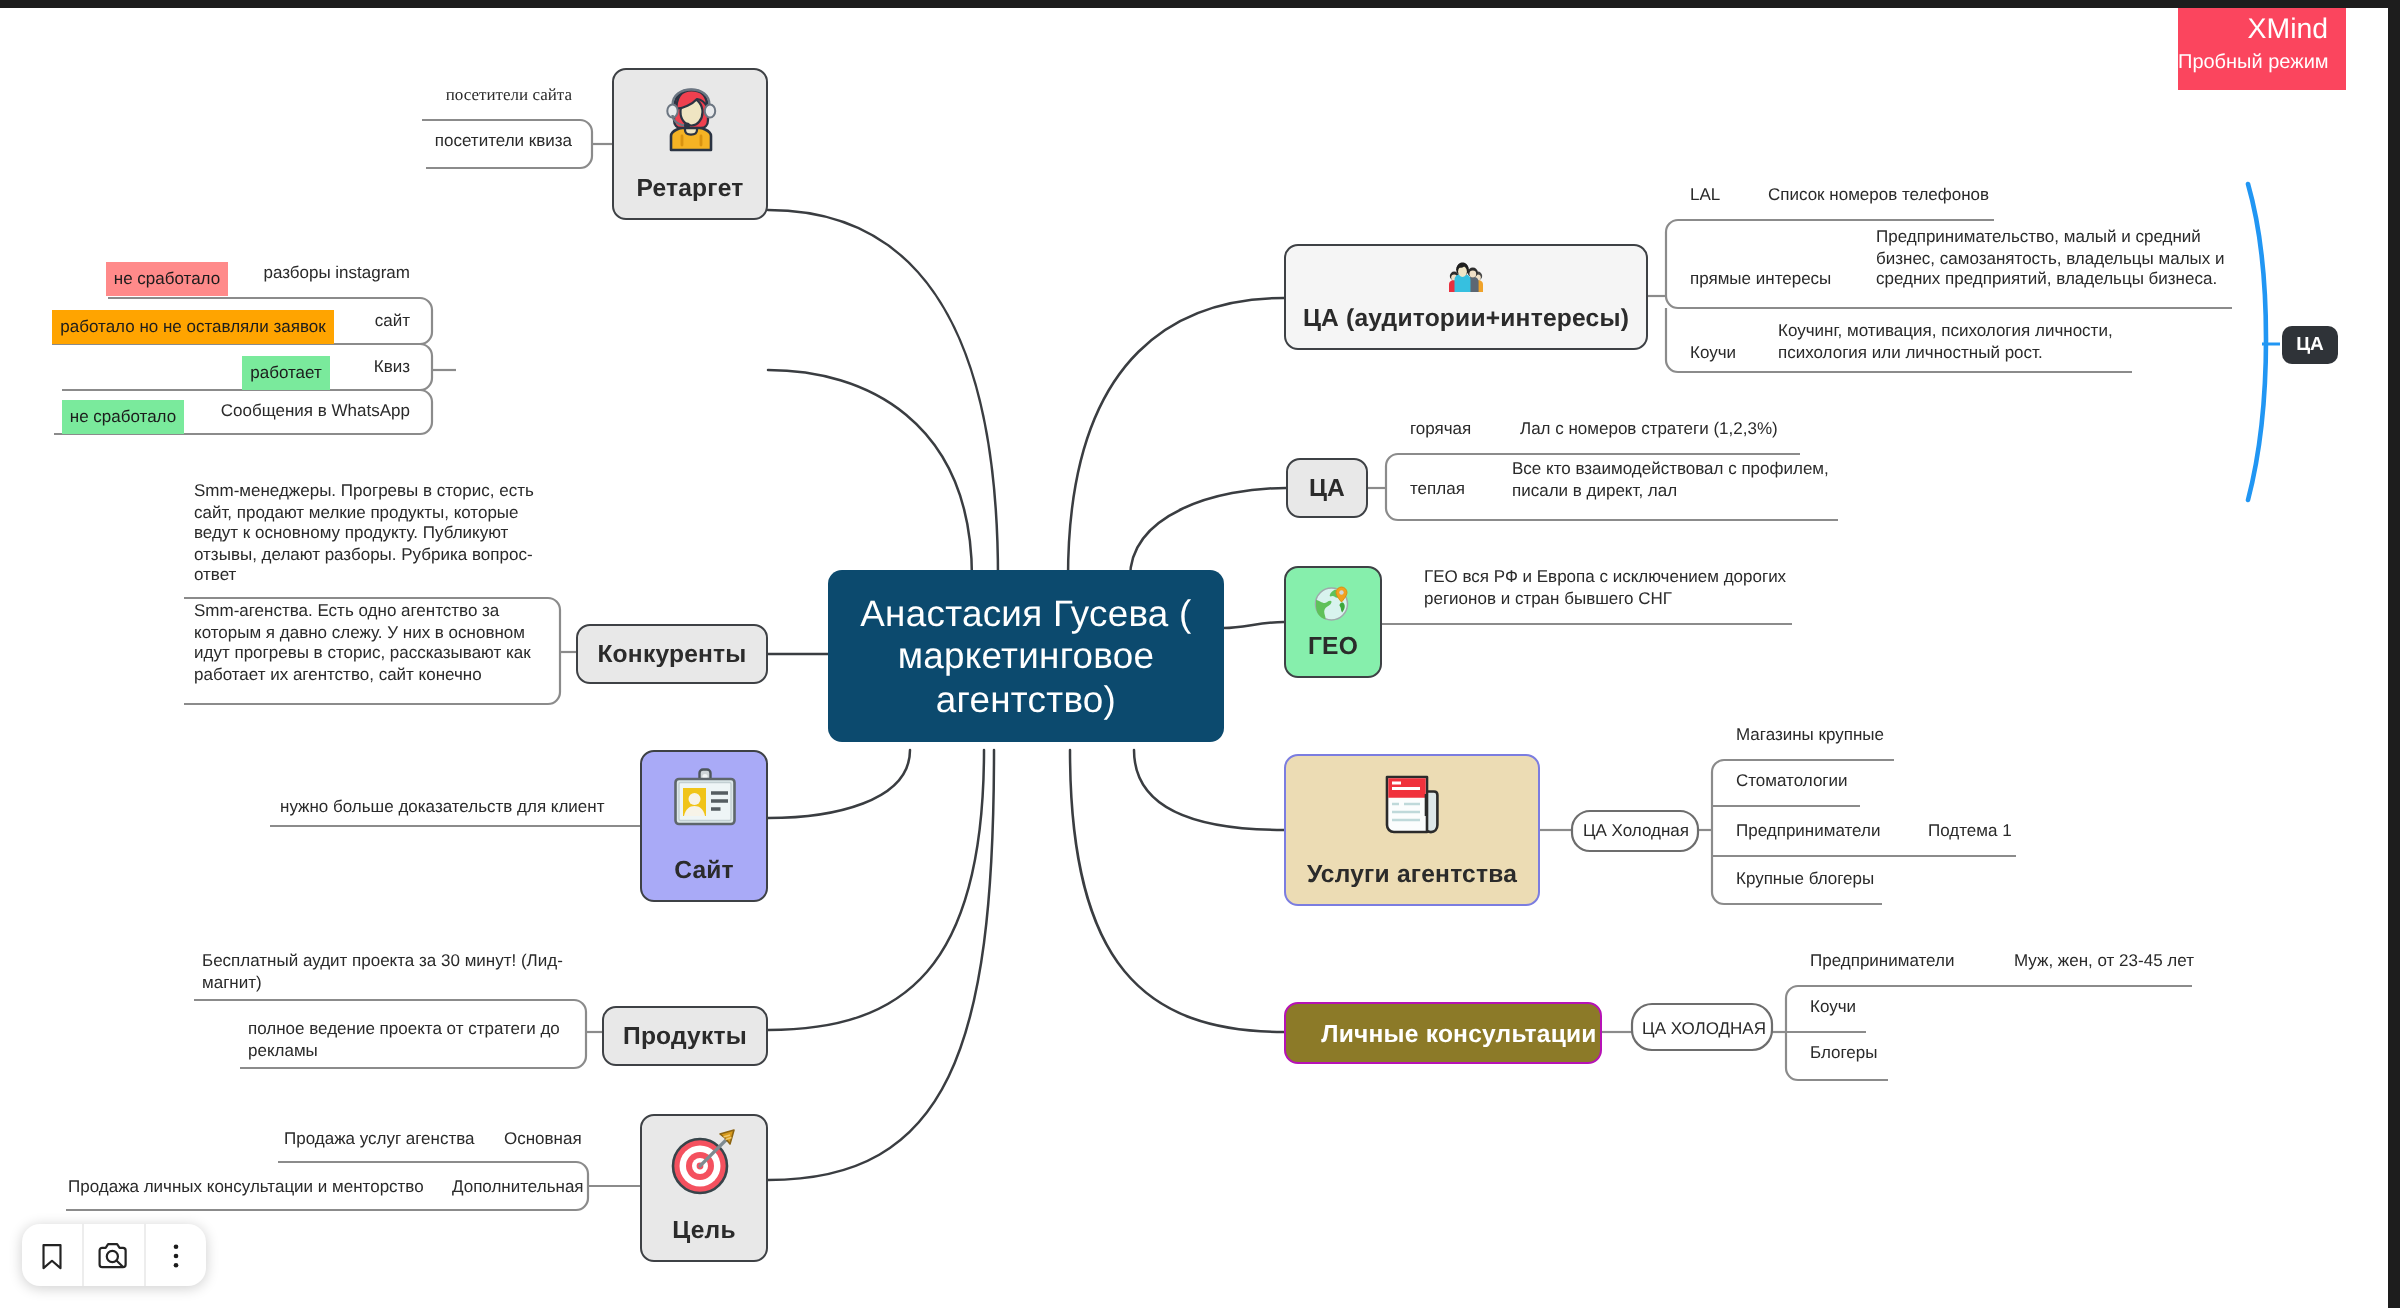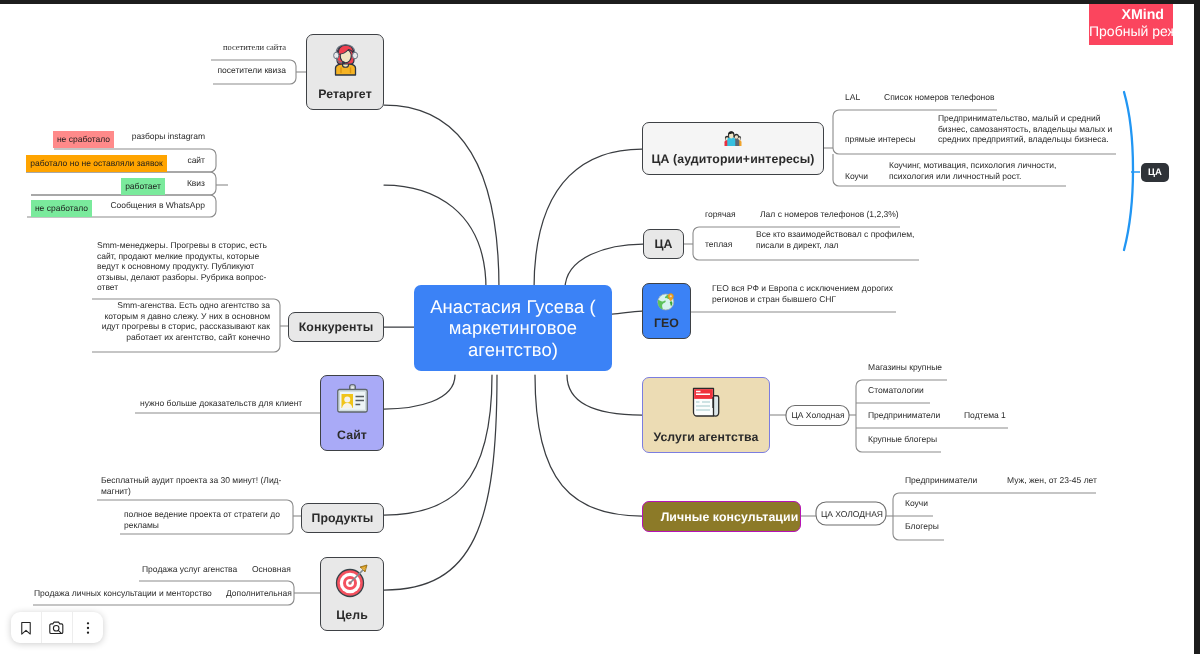--- a/index.html
+++ b/index.html
@@ -7,29 +7,29 @@
        -webkit-font-smoothing:antialiased;text-rendering:geometricPrecision;}
   #stage{position:relative;width:1200px;height:654px;background:#1d1d1d;overflow:hidden;}
   #canvas{position:absolute;left:0;top:4px;width:1194px;height:650px;background:#fff;overflow:hidden;}
   svg.edges{position:absolute;left:0;top:0;width:1194px;height:650px;pointer-events:none;overflow:visible;}
   .node{position:absolute;box-sizing:border-box;display:flex;flex-direction:column;
         align-items:center;justify-content:center;border-radius:7px;}
   .node.ic{justify-content:flex-start;padding-top:8px;}
   .node.ic .ttl{margin-top:auto;margin-bottom:8px;}
   .node .ttl{text-align:center;white-space:pre;color:#2b2b2b;font-weight:700;font-size:12.3px;letter-spacing:.1px;}
   .ico{display:block;line-height:0;}
-  .root{background:#3b82f6;display:flex;align-items:center;justify-content:center;}
+  .root{background:#0c4a6e;display:flex;align-items:center;justify-content:center;}
   .root .ttl{color:#fff;font-size:18.4px;font-weight:400;line-height:21.4px;letter-spacing:.15px;}
   .lt{position:absolute;box-sizing:border-box;color:#2a2a2a;font-size:8.5px;line-height:10.6px;
       white-space:pre-wrap;}
   .tag{position:absolute;box-sizing:border-box;font-size:8.5px;line-height:10.6px;color:#1c1c1c;
        text-align:center;white-space:nowrap;display:flex;align-items:center;justify-content:center;}
   .wm{position:absolute;background:#fb455e;color:#fff;text-align:right;}
-  .wm .a{font-size:14.2px;font-weight:700;letter-spacing:0px;line-height:19px;white-space:nowrap;}
-  .wm .b{font-size:14px;line-height:13px;white-space:nowrap;}
+  .wm .a{font-size:14.2px;font-weight:400;letter-spacing:0px;line-height:19px;white-space:nowrap;}
+  .wm .b{font-size:10px;line-height:13px;white-space:nowrap;}
   .tbar{position:absolute;background:#fff;border-radius:9px;display:flex;align-items:center;
         box-shadow:0 1px 7px rgba(0,0,0,.20);}
   .tbtn{width:30px;height:31px;display:flex;align-items:center;justify-content:center;}
   .tsep{width:1px;height:31px;background:#ededed;}
   .bdlabel{position:absolute;background:#2f3338;color:#fff;border-radius:5px;
            font-size:9.5px;font-weight:700;display:flex;align-items:center;justify-content:center;}
 </style>
 </head>
 <body>
 
@@ -106,41 +106,41 @@
 <div class="tag" style="left:26px;top:151px;width:141px;height:17px;background:#ffa400;">работало но не оставляли заявок</div>
 <div class="lt" style="left:165px;top:151px;width:40px;text-align:right;">сайт</div>
 
 <div class="tag" style="left:121px;top:174px;width:44px;height:17px;background:#7aea9c;">работает</div>
 <div class="lt" style="left:165px;top:174px;width:40px;text-align:right;">Квиз</div>
 
 <div class="tag" style="left:31px;top:196px;width:61px;height:17px;background:#7aea9c;">не сработало</div>
 <div class="lt" style="left:102px;top:196px;width:103px;text-align:right;">Сообщения в WhatsApp</div>
 
 <div class="lt" style="left:97px;top:236px;width:173px;">Smm-менеджеры. Прогревы в сторис, есть сайт, продают мелкие продукты, которые ведут к основному продукту. Публикуют отзывы, делают разборы. Рубрика вопрос-ответ</div>
-<div class="lt" style="left:97px;top:296px;width:173px;text-align:right;">Smm-агенства. Есть одно агентство за которым я давно слежу. У них в основном идут прогревы в сторис, рассказывают как работает их агентство, сайт конечно</div>
+<div class="lt" style="left:97px;top:296px;width:173px;">Smm-агенства. Есть одно агентство за которым я давно слежу. У них в основном идут прогревы в сторис, рассказывают как работает их агентство, сайт конечно</div>
 
 <div class="lt" style="left:140px;top:394px;width:170px;">нужно больше доказательств для клиент</div>
 
 <div class="lt" style="left:101px;top:471px;width:184px;">Бесплатный аудит проекта за 30 минут! (Лид-магнит)</div>
 <div class="lt" style="left:124px;top:505px;width:160px;">полное ведение проекта от стратеги до рекламы</div>
 
 <div class="lt" style="left:142px;top:560px;width:100px;">Продажа услуг агенства</div>
 <div class="lt" style="left:252px;top:560px;width:50px;">Основная</div>
 <div class="lt" style="left:34px;top:584px;width:185px;">Продажа личных консультации и менторство</div>
 <div class="lt" style="left:226px;top:584px;width:70px;">Дополнительная</div>
 
 <div class="lt" style="left:845px;top:88px;width:40px;">LAL</div>
 <div class="lt" style="left:884px;top:88px;width:116px;">Список номеров телефонов</div>
 <div class="lt" style="left:845px;top:130px;width:90px;">прямые интересы</div>
 <div class="lt" style="left:938px;top:109px;width:180px;">Предпринимательство, малый и средний бизнес, самозанятость, владельцы малых и средних предприятий, владельцы бизнеса.</div>
 <div class="lt" style="left:845px;top:167px;width:50px;">Коучи</div>
 <div class="lt" style="left:889px;top:156px;width:180px;">Коучинг, мотивация, психология личности, психология или личностный рост.</div>
 
 <div class="lt" style="left:705px;top:205px;width:46px;">горячая</div>
-<div class="lt" style="left:760px;top:205px;width:150px;">Лал с номеров телефонов (1,2,3%)</div>
+<div class="lt" style="left:760px;top:205px;width:150px;">Лал с номеров стратеги (1,2,3%)</div>
 <div class="lt" style="left:705px;top:235px;width:46px;">теплая</div>
 <div class="lt" style="left:756px;top:225px;width:160px;">Все кто взаимодействовал с профилем, писали в директ, лал</div>
 
 <div class="lt" style="left:712px;top:279px;width:182px;">ГЕО вся РФ и Европа с исключением дорогих регионов и стран бывшего СНГ</div>
 
 <div class="lt" style="left:788px;top:406px;width:60px;text-align:center;">ЦА Холодная</div>
 <div class="lt" style="left:868px;top:358px;width:90px;">Магазины крупные</div>
 <div class="lt" style="left:868px;top:381px;width:90px;">Стоматологии</div>
 <div class="lt" style="left:868px;top:406px;width:95px;">Предприниматели</div>
 <div class="lt" style="left:964px;top:406px;width:60px;">Подтема 1</div>
@@ -230,21 +230,21 @@
       <path d="M8.6 6.5 C9.5 1.8 12 .6 14.5 .6 c2.6 0 5 1.2 5.9 5.9 c-1-1.6-2.4-2.4-3.6-2.6 c-1.6 1.8-5.2 2.4-7.2 1.6z" fill="#1f1f1f"></path>
     </svg>
   </span>
   <span class="ttl">ЦА (аудитории+интересы)</span>
 </div>
 
 <div class="node mb" style="left:643px;top:225px;width:41px;height:30px;background:#e8e8e8;border:1.6px solid #3e4145;">
   <span class="ttl">ЦА</span>
 </div>
 
-<div class="node mb ic" style="left:642px;top:279px;width:49px;height:56px;background:#3b82f6;border:1.6px solid #3e4145;">
+<div class="node mb ic" style="left:642px;top:279px;width:49px;height:56px;background:#86efac;border:1.6px solid #3e4145;">
   <span class="ico" style="width:19px;height:19px;">
     <svg width="19" height="19" viewBox="0 0 38 38">
       <circle cx="17.5" cy="20" r="16" fill="#d8f3ee" stroke="#9fa9ac" stroke-width="1.5"></circle>
       <path d="M2 16 c4 .5 5.2 3 8.8 3 c2.4 0 3-2.2 5.4-2.2 c2.4 0 1.2 3.4-1.2 4.6 c-2.9 1.4-4.8 3.4-4.8 6.2 c0 3.4 1.8 5.2 1.2 7.6 c-6-1.4-9.4-7-9.4-13 z" fill="#5fc15a"></path>
       <path d="M21 5.6 c3.2 1 5.6 3.2 7.1 5.9 c-2.2 .6-3.3 2.3-5 2.3 c-2 0-2.8-1.7-4.5-1.7 c-1.7 0-3.3 1.1-2.8-1.1 c.5-2.3 3.4-4 5.2-5.4z" fill="#5fc15a"></path>
       <path d="M29.5 19 c2.2 2.2 1.4 6.6-1.4 9.4 c-1.7-2.2-.6-4.5-2.2-6.2 c-1.3-1.4 1.4-4.9 3.6-3.2z" fill="#3da83c"></path>
       <path d="M27.5 3 c3 0 5.5 2.5 5.5 5.5 c0 3.7-5.5 9.5-5.5 9.5 s-5.5-5.8-5.5-9.5 c0-3 2.5-5.5 5.5-5.5z" fill="#f2a01e" stroke="#d78c10" stroke-width=".9"></path>
       <circle cx="27.5" cy="8.5" r="2.2" fill="#cfd6d9"></circle>
     </svg>
   </span>

